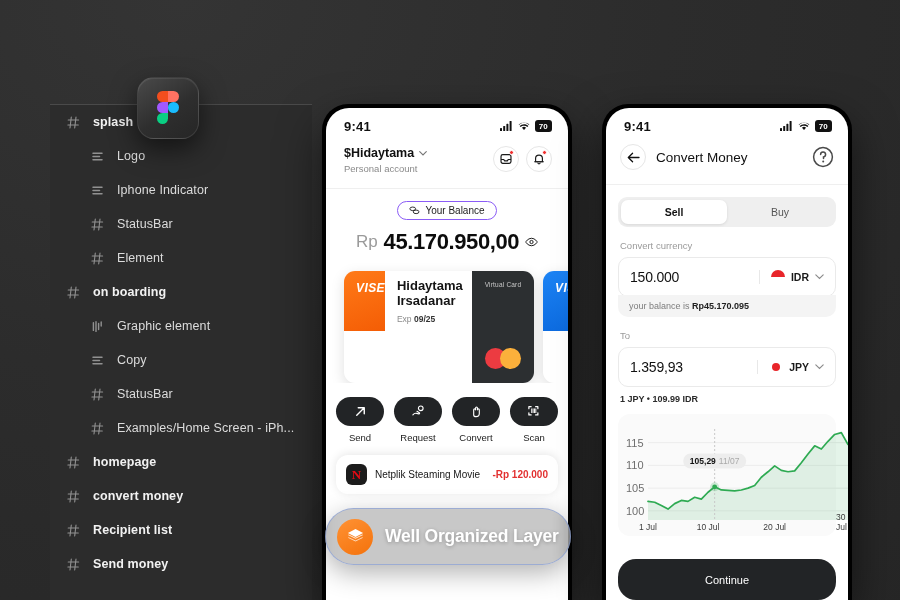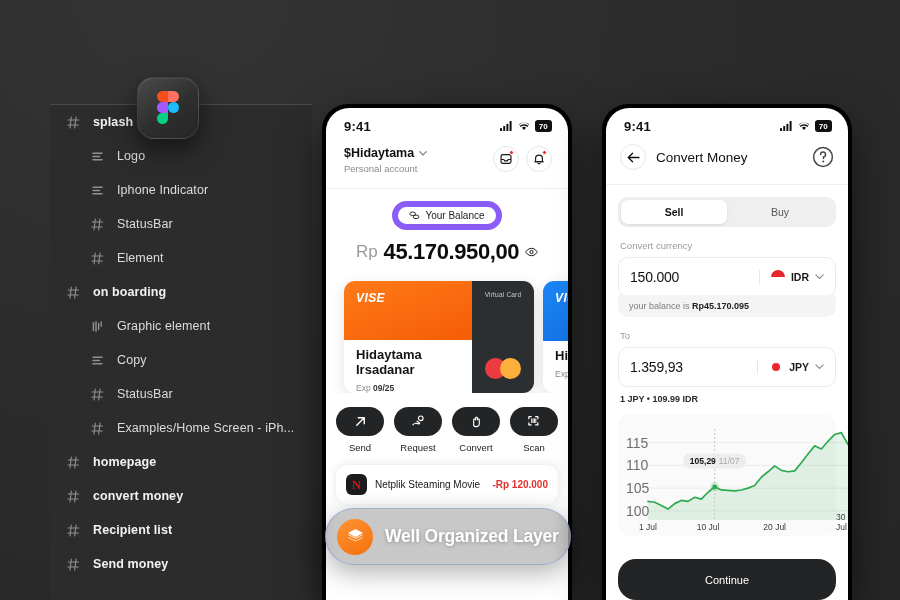--- a/index.html
+++ b/index.html
@@ -70,38 +70,38 @@
   .round-btn { width: 26px; height: 26px; border-radius: 50%; border: 1px solid #e6e6e6;
                background: #fff; display: flex; align-items: center; justify-content: center;
                position: relative; }
   .dot-badge { position: absolute; top: 3px; right: 4px; width: 5px; height: 5px;
                border-radius: 50%; background: #f03030; border: 1px solid #fff; }
   .head-btns { display: flex; gap: 7px; }
 
   
   .bal-wrap { padding: 12px 0 6px; text-align: center; }
   .bal-pill { display: inline-flex; align-items: center; gap: 5px;
-              border: 6px solid #8b5cf6; border-radius: 20px; padding: 3px 11px;
+              border: 1px solid #8b5cf6; border-radius: 20px; padding: 3px 11px;
               font-size: 10px; color: #222; font-weight: normal; background:#fff; }
   .bal-amount { display: flex; align-items: center; justify-content: center;
                 gap: 6px; margin-top: 9px; }
   .bal-cur { font-size: 17px; color: #9a9a9a; font-weight: normal; }
   .bal-num { font-size: 22px; font-weight: bold; color: #0c0c0c; letter-spacing: -.4px; }
   .bal-delta { margin-top: 7px; font-size: 9.5px; display: flex; align-items: center;
                justify-content: center; gap: 3px; }
   .delta-pct { color: #13a050; font-weight: bold; }
   .delta-vs { color: #9a9a9a; }
   .delta-link { color: #6b6b6b; text-decoration: underline; }
 
   
   .cards-rail { display: flex; gap: 9px; padding: 10px 0 0 18px; overflow: hidden; }
   .card { flex: 0 0 auto; width: 190px; height: 112px; border-radius: 11px;
           overflow: hidden; display: flex; box-shadow: 0 4px 14px rgba(0,0,0,.13);
           background: #fff; }
-  .card-left { flex: 1; display: flex; flex-direction: column; }
+  .card-left { flex: 1; display: flex; flex-direction: row; }
   .card-top { height: 60px; position: relative; overflow: hidden;
               display: flex; align-items: flex-start; }
   .card-top.orange { background: linear-gradient(160deg,#ff7a18 0%,#f45d05 100%); }
   .card-top.blue   { background: linear-gradient(160deg,#1d84f5 0%,#0b68dd 100%); }
   .card-brand { font-size: 12px; font-style: italic; font-weight: bold; color: #fff;
                 margin: 10px 0 0 12px; letter-spacing: .4px; }
   .card-bottom { flex: 1; background: #fff; padding: 7px 0 0 12px; }
   .card-holder { font-size: 13px; font-weight: bold; color: #141414; }
   .card-exp { font-size: 8.5px; color: #8c8c8c; margin-top: 6px; }
   .card-exp b { color: #333; font-weight: bold; }
@@ -187,21 +187,21 @@
 
   .bal-note { margin: 0 12px; background: #f4f4f4; border-radius: 0 0 10px 10px;
               padding: 6px 11px; font-size: 9px; color: #7d7d7d; margin-top: -2px; }
   .bal-note b { color: #222; font-weight: bold; }
   .rate-note { font-size: 9px; color: #2b2b2b; margin: 7px 0 0 14px; font-weight: bold; }
 
   
   .chart-card { margin: 10px 12px 0; background: #fafafa; border-radius: 12px;
                 height: 122px; position: relative; padding: 9px 8px 4px 8px; }
   .chart-plot { position: relative; width: 100%; height: 100%; }
-  .ytick { position: absolute; left: 0; font-size: 14px; color: #6e6e6e;
+  .ytick { position: absolute; left: 0; font-size: 11px; color: #6e6e6e;
            transform: translateY(-50%); }
   .xtick { position: absolute; bottom: 0; font-size: 8.5px; color: #3c3c3c;
            transform: translateX(-50%); }
   .tooltip { position: absolute; background: #ededed; border-radius: 9px;
              padding: 2.5px 7px; font-size: 8.5px; white-space: nowrap;
              transform: translate(-50%,-50%); }
   .tt-val { color: #111; font-weight: bold; }
   .tt-date { color: #aaa; margin-left: 3px; }
 
   .continue-btn { position: absolute; left: 12px; right: 12px; bottom: 0;

